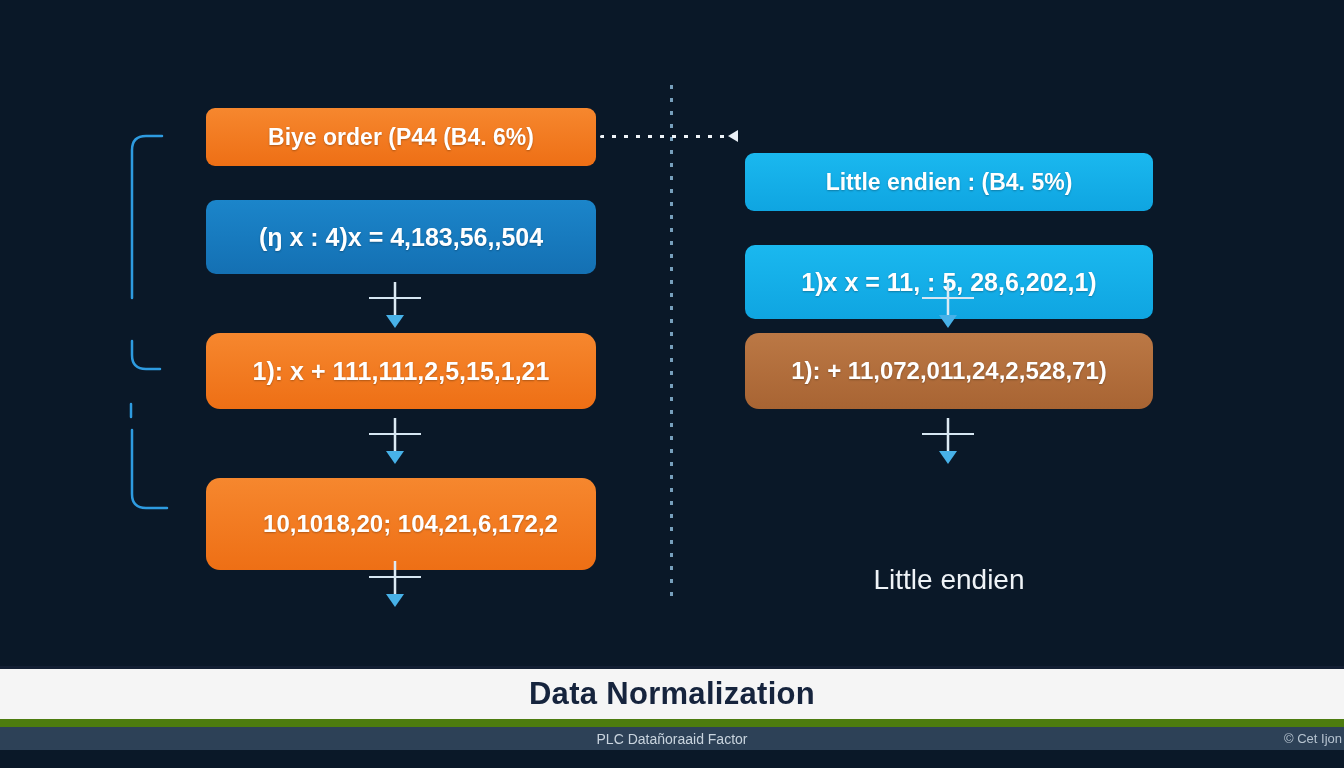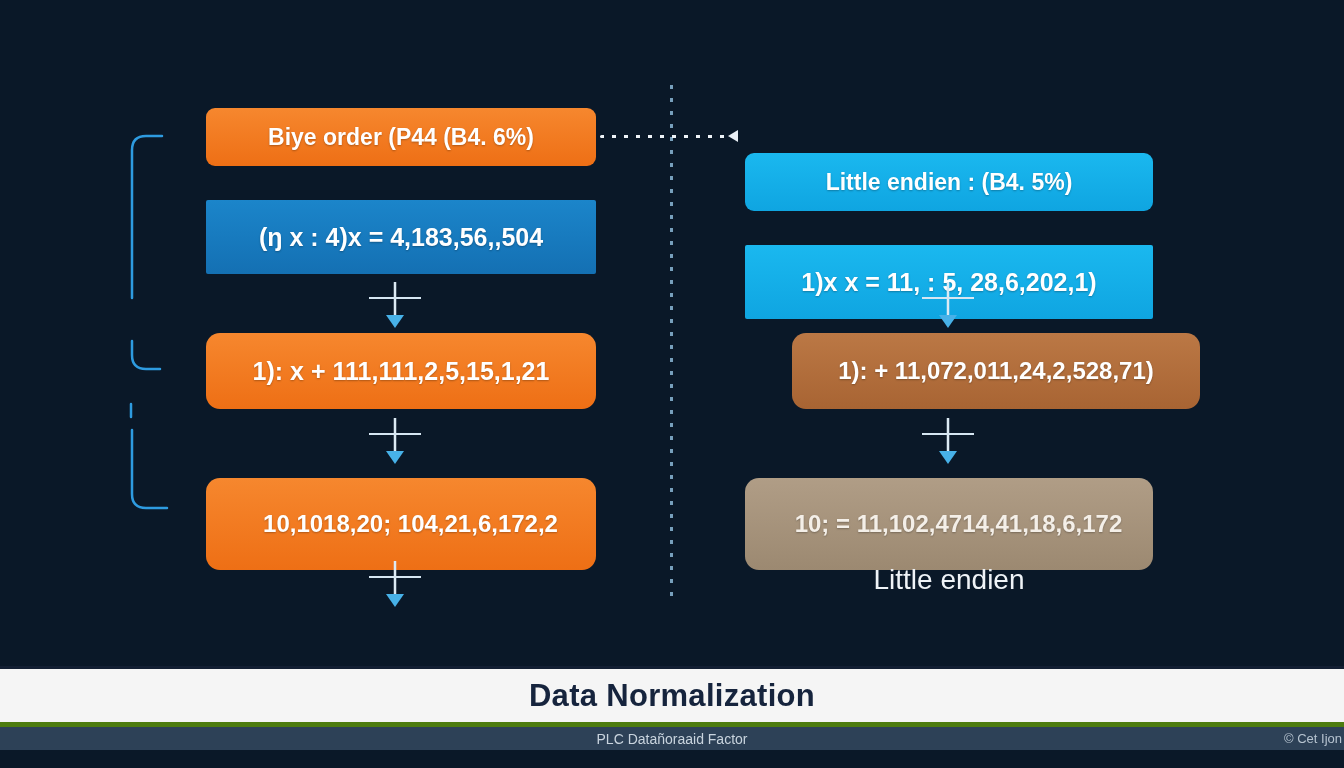--- a/index.html
+++ b/index.html
@@ -15,27 +15,27 @@
   .box {
     position: absolute;
     display: flex; align-items: center; justify-content: center;
     color: #ffffff; font-weight: 700;
     text-shadow: 0 1px 2px rgba(0,0,0,0.28);
     white-space: nowrap;
   }
   .col-left  { left: 206px; width: 390px; }
   .col-right { left: 745px; width: 408px; }
   .row1 { top: 108px; height: 58px; border-radius: 9px;  font-size: 23px; }
-  .row2 { top: 200px; height: 74px; border-radius: 2px; font-size: 25px; }
+  .row2 { top: 200px; height: 74px; border-radius: 10px; font-size: 25px; }
   .row3 { top: 333px; height: 76px; border-radius: 14px; font-size: 25px; }
   .row4 { top: 478px; height: 92px; border-radius: 14px; font-size: 24px; padding-left: 19px; }
   .c-orange { background: linear-gradient(#f6872e, #ee6f15); }
   .c-blue   { background: linear-gradient(#1b85ca, #1470b3); }
   .c-cyan   { background: linear-gradient(#1ab8ef, #0fa5e1); margin-top: 45px; }
-  .c-brown  { background: linear-gradient(#bb7845, #a86433); margin-left: 47px; }
+  .c-brown  { background: linear-gradient(#bb7845, #a86433); }
   .c-tan    { background: linear-gradient(#b09d86, #9c8971); color: #f4efe8; }
   .box.narrow { font-size: 24px; }
 
   
   .down-arrow { position: absolute; width: 60px; height: 48px; }
   .da-l { left: 365px; }
   .da-r { left: 918px; }
   .da-y1 { top: 281px; }
   .da-y2 { top: 417px; }
   .da-y3 { top: 560px; }
@@ -68,21 +68,21 @@
   .caption {
     position: absolute; left: 745px; top: 564px; width: 408px;
     text-align: center; color: #eff3f7; font-size: 28px; font-weight: 400;
   }
 
   
   .banner {
     position: absolute; left: 0; top: 666px; width: 1344px; height: 61px;
     background: #f5f5f5;
     border-top: 3px solid #131f33;
-    border-bottom: 5px solid #4d7c0f;
+    border-bottom: 8px solid #4d7c0f;
     display: flex; align-items: center; justify-content: center;
   }
   .banner-title {
     color: #16243d; font-size: 31px; font-weight: 700; letter-spacing: 0.3px;
   }
 
   
   .footer {
     position: absolute; left: 0; top: 727px; width: 1344px; height: 23px;
     background: #2d4157;
@@ -130,23 +130,20 @@
 
   <div class="box col-right row1 c-cyan">
     <span>Little endien : (B4. 5%)</span>
   </div>
   <div class="box col-right row2 c-cyan">
     <span>1)x x = 11, : 5, 28,6,202,1)</span>
   </div>
   <div class="box col-right row3 c-brown narrow">
     <span>1): + 11,072,011,24,2,528,71)</span>
   </div>
-  <div class="box col-right row4 c-tan narrow">
-    <span>10; = 11,102,4714,41,18,6,172</span>
-  </div>
 
   <svg class="down-arrow da-l da-y1" viewBox="0 0 60 48">
     <line x1="30" y1="1" x2="30" y2="35" stroke="#dceaf4" stroke-width="2.5"></line>
     <line x1="4" y1="17" x2="56" y2="17" stroke="#d6e6f2" stroke-width="2"></line>
     <polygon points="21,34 39,34 30,47" fill="#47b1e8"></polygon>
   </svg>
   <svg class="down-arrow da-l da-y2" viewBox="0 0 60 48">
     <line x1="30" y1="1" x2="30" y2="35" stroke="#dceaf4" stroke-width="2.5"></line>
     <line x1="4" y1="17" x2="56" y2="17" stroke="#d6e6f2" stroke-width="2"></line>
     <polygon points="21,34 39,34 30,47" fill="#47b1e8"></polygon>

